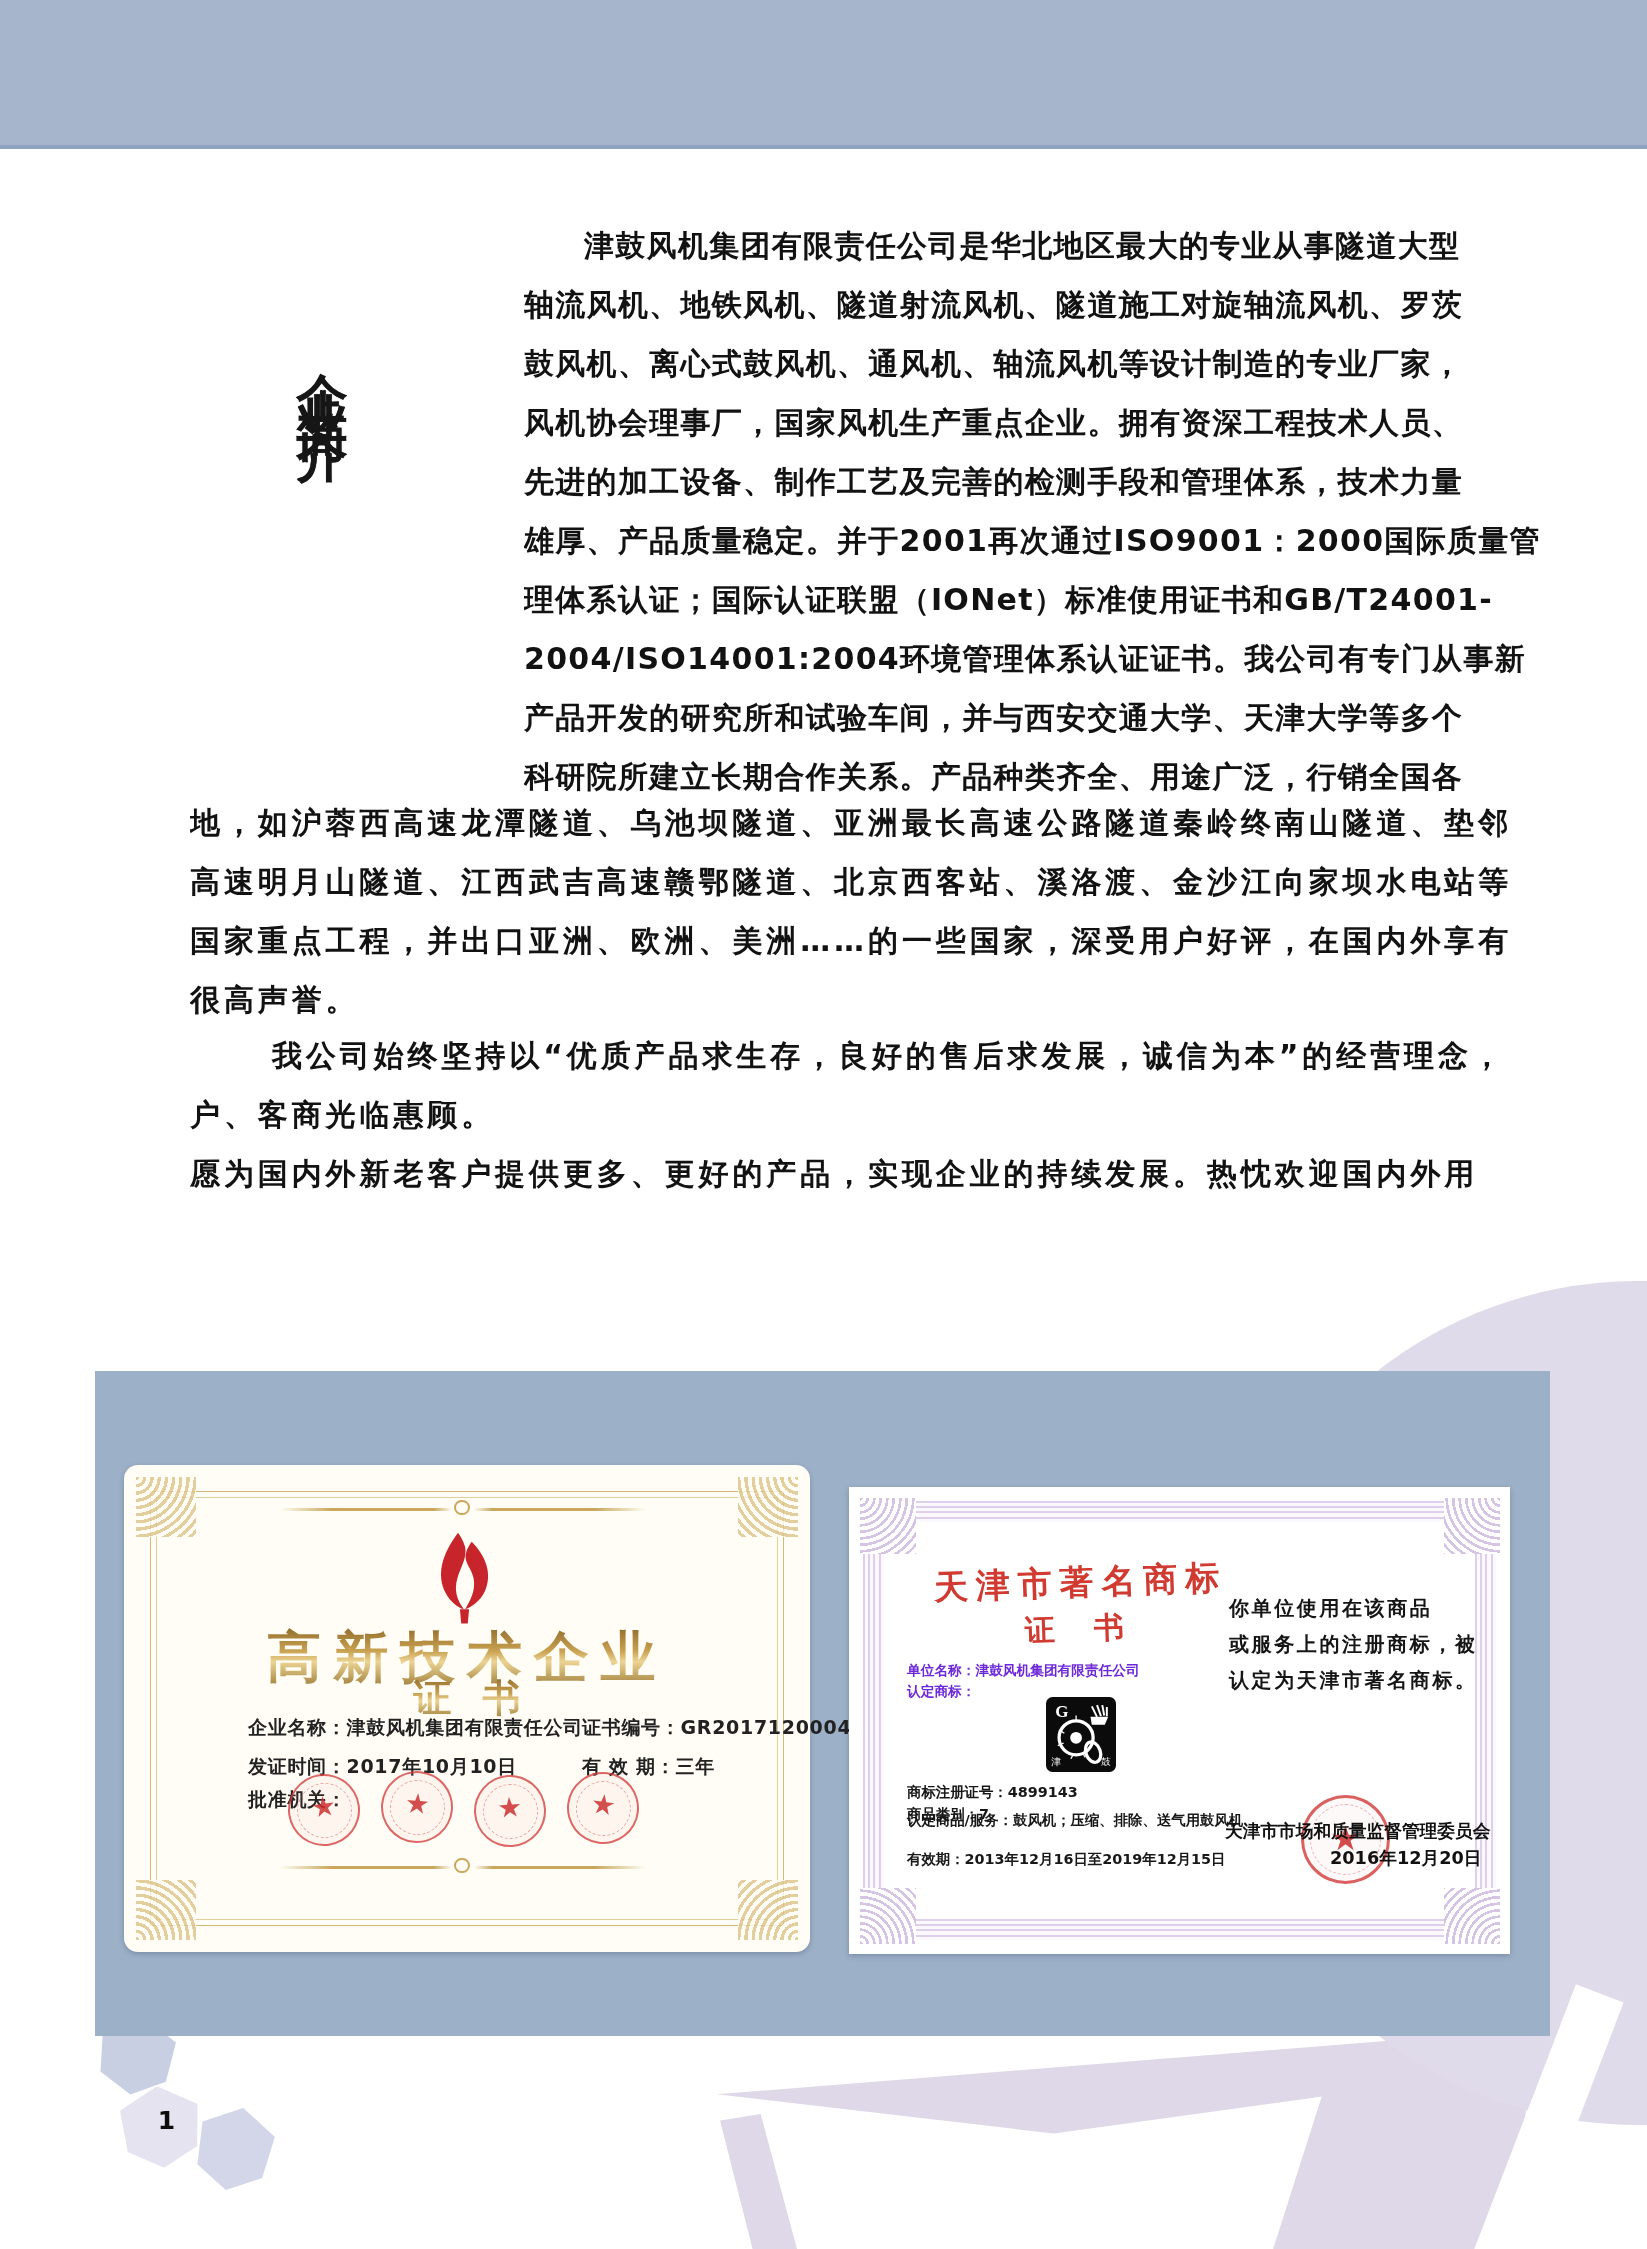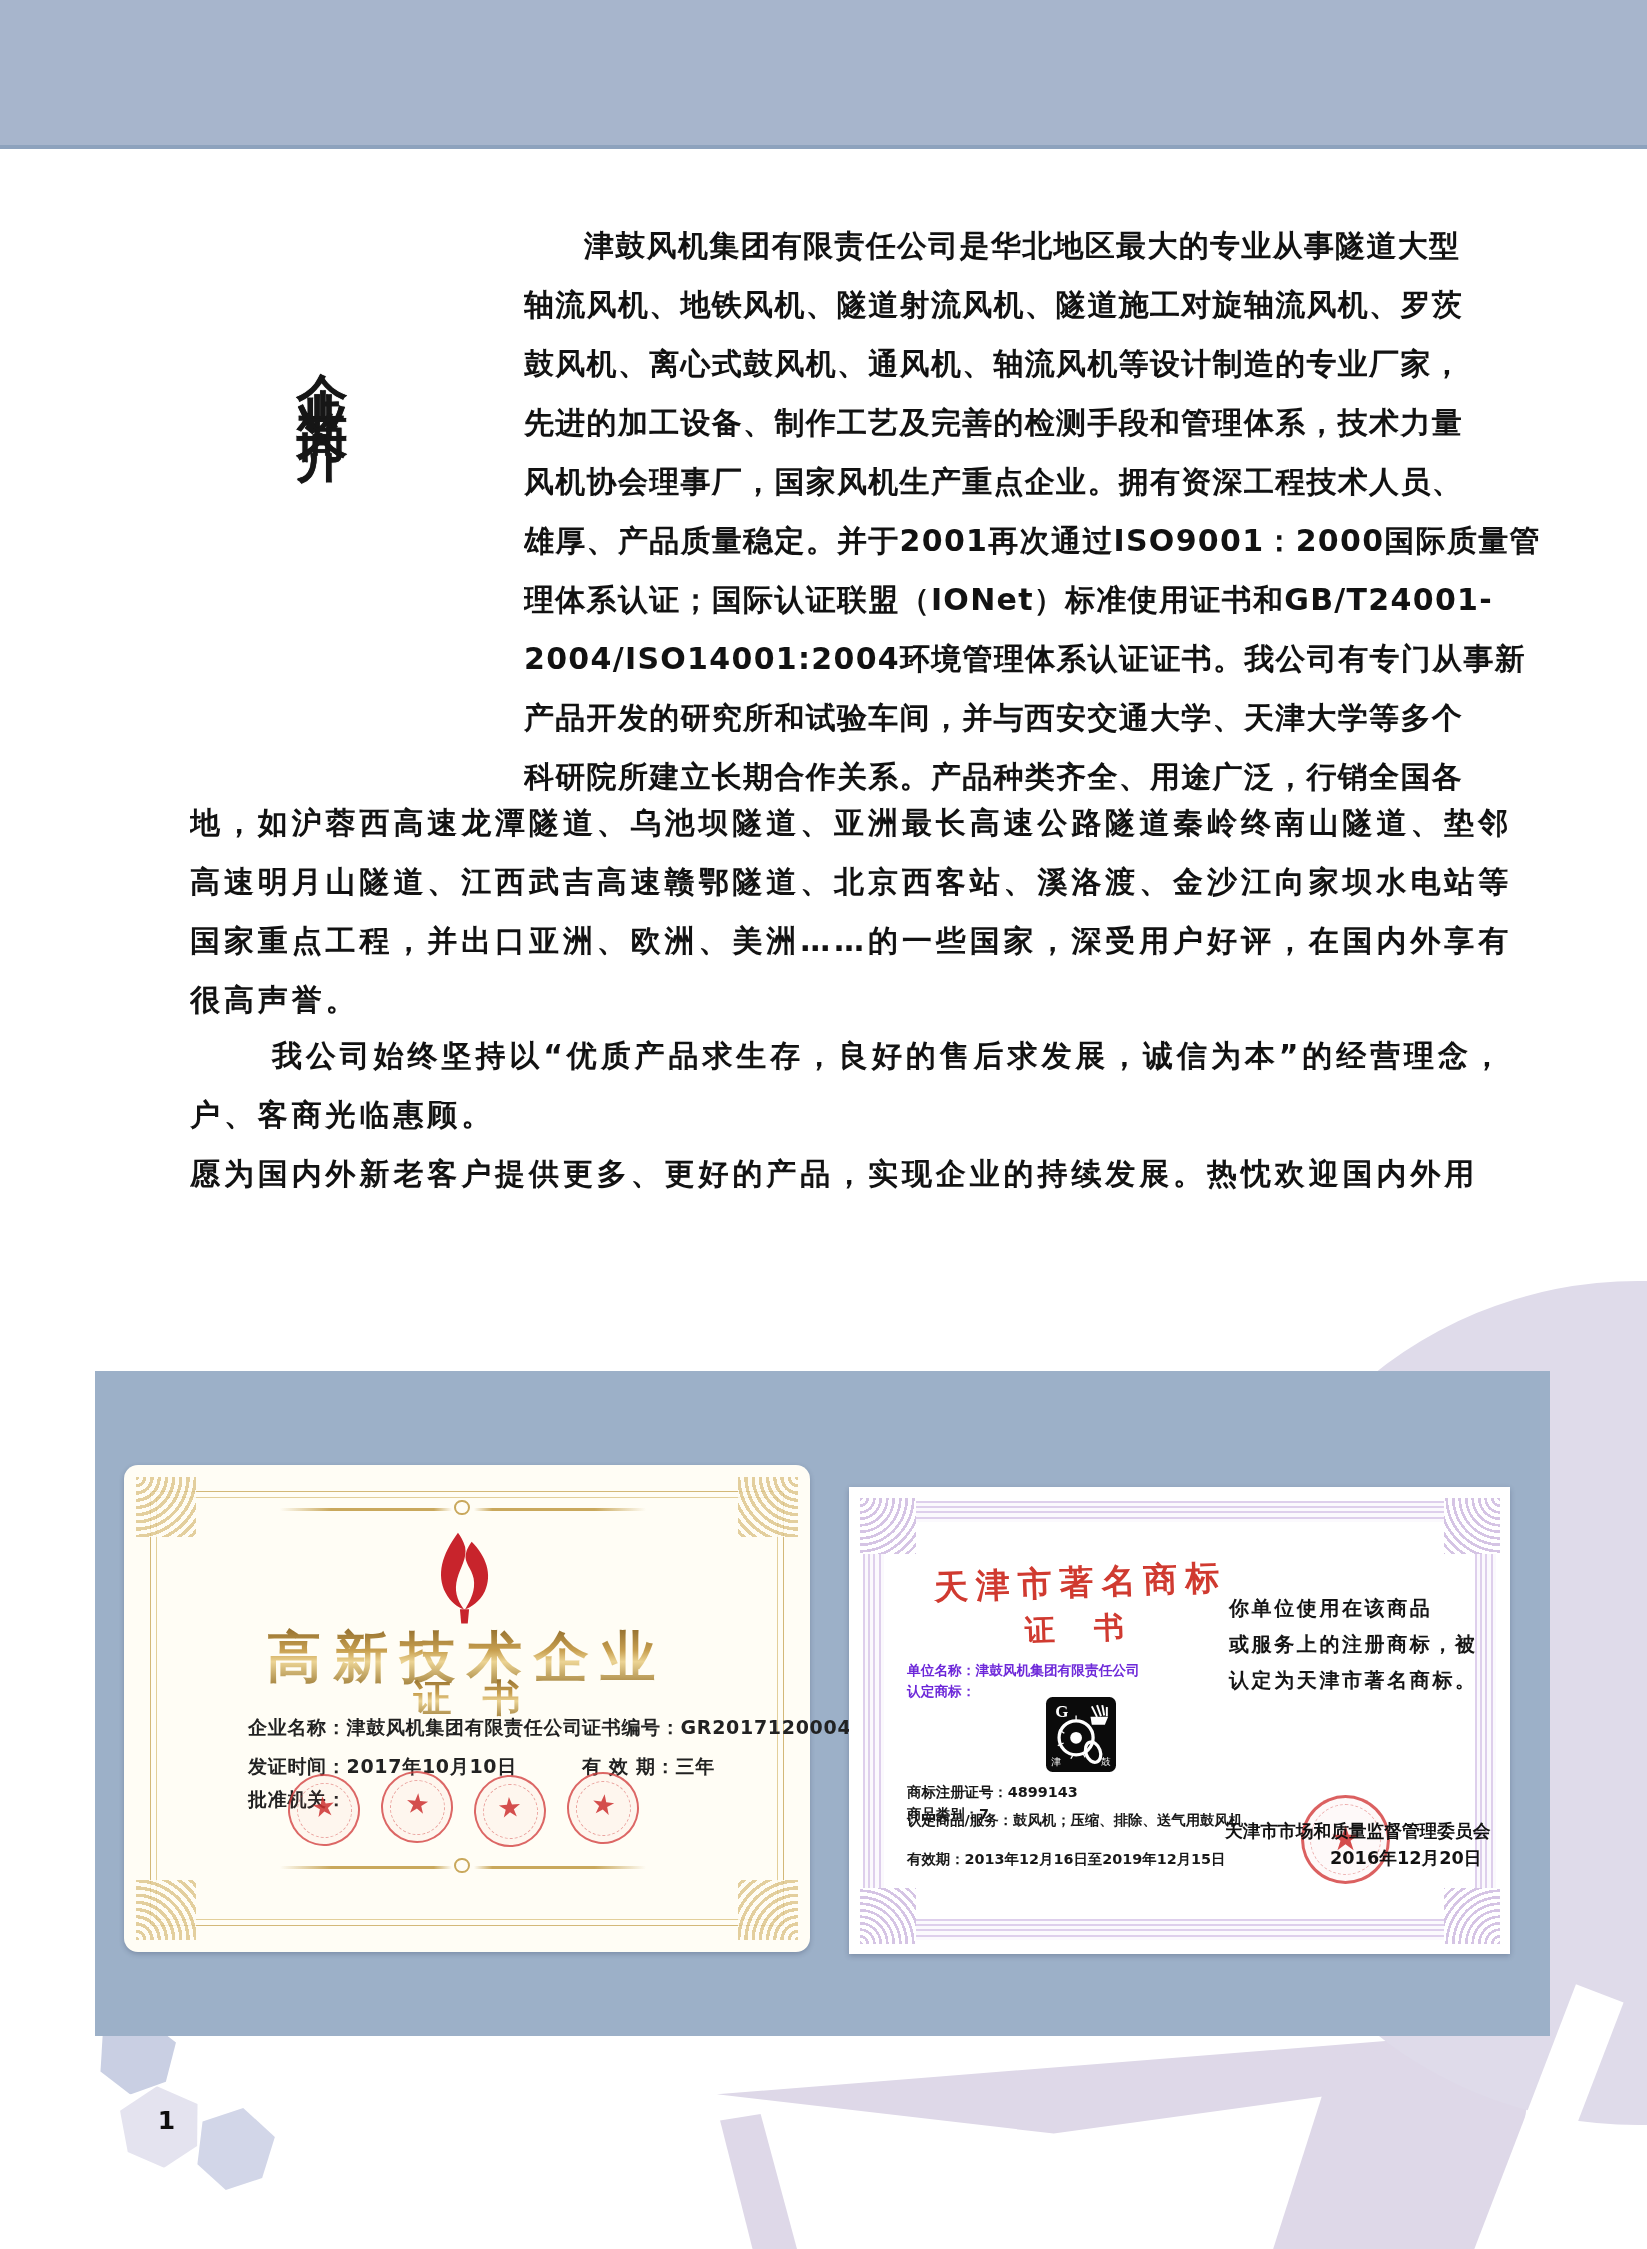--- a/index.html
+++ b/index.html
@@ -136,22 +136,22 @@
 <div class="hex hex-c"></div>
 
 <div class="header-band"></div>
 
 <div class="v-title">企业简介</div>
 
 <div class="intro-col">
   <div class="tline ind2">津鼓风机集团有限责任公司是华北地区最大的专业从事隧道大型</div>
   <div class="tline">轴流风机、地铁风机、隧道射流风机、隧道施工对旋轴流风机、罗茨</div>
   <div class="tline">鼓风机、离心式鼓风机、通风机、轴流风机等设计制造的专业厂家，</div>
+  <div class="tline">风机协会理事厂，国家风机生产重点企业。拥有资深工程技术人员、</div>
   <div class="tline">先进的加工设备、制作工艺及完善的检测手段和管理体系，技术力量</div>
-  <div class="tline">风机协会理事厂，国家风机生产重点企业。拥有资深工程技术人员、</div>
   <div class="tline">雄厚、产品质量稳定。并于2001再次通过ISO9001：2000国际质量管</div>
   <div class="tline">理体系认证；国际认证联盟（IONet）标准使用证书和GB/T24001-</div>
   <div class="tline">2004/ISO14001:2004环境管理体系认证证书。我公司有专门从事新</div>
   <div class="tline">产品开发的研究所和试验车间，并与西安交通大学、天津大学等多个</div>
   <div class="tline">科研院所建立长期合作关系。产品种类齐全、用途广泛，行销全国各</div>
 </div>
 
 <div class="intro-wide">
   <div class="tline">地，如沪蓉西高速龙潭隧道、乌池坝隧道、亚洲最长高速公路隧道秦岭终南山隧道、垫邻</div>
   <div class="tline">高速明月山隧道、江西武吉高速赣鄂隧道、北京西客站、溪洛渡、金沙江向家坝水电站等</div>

